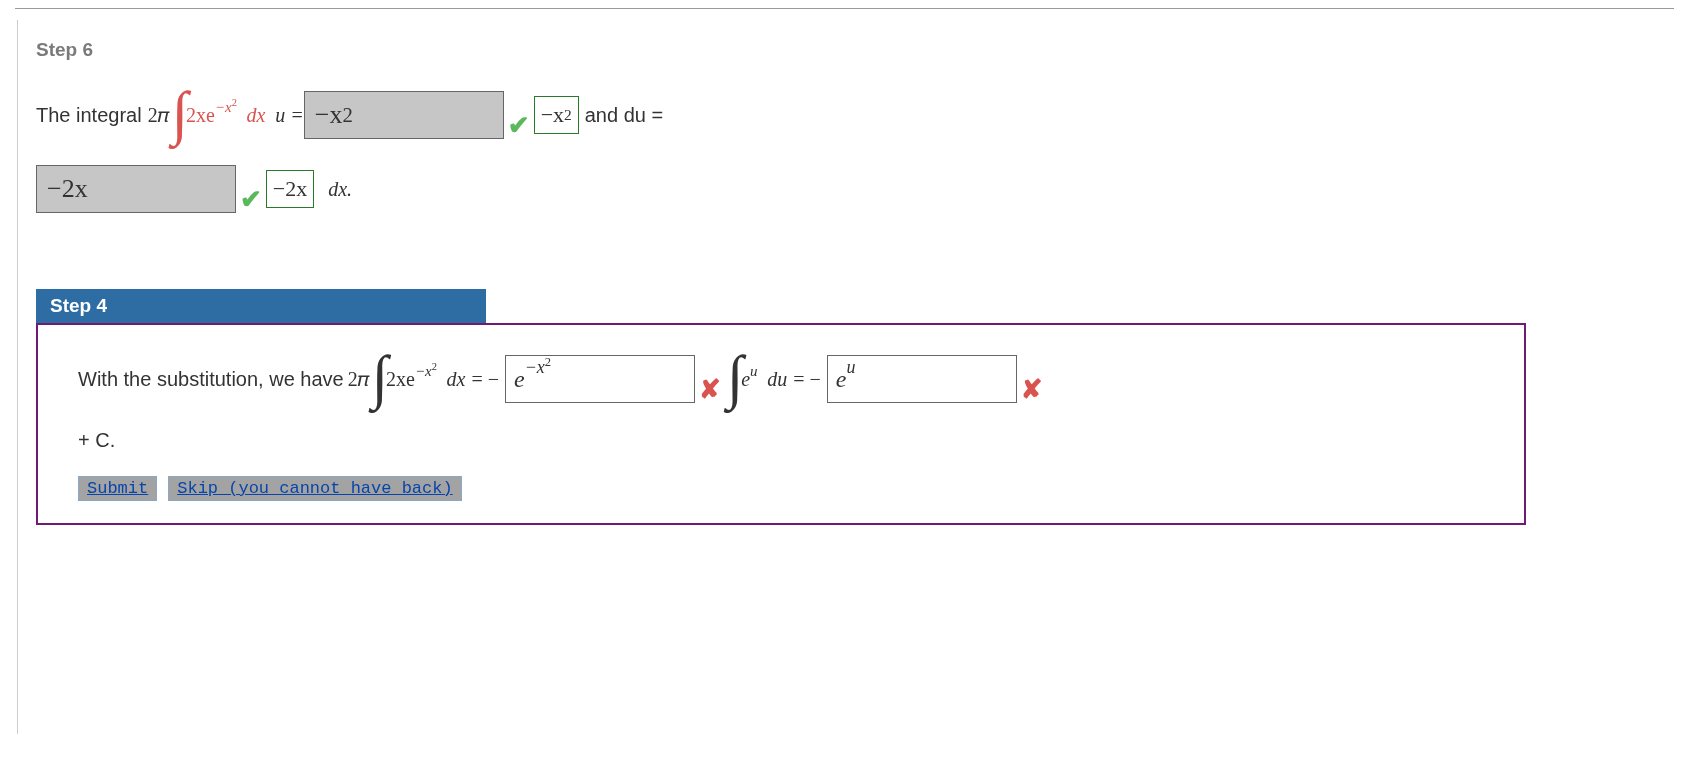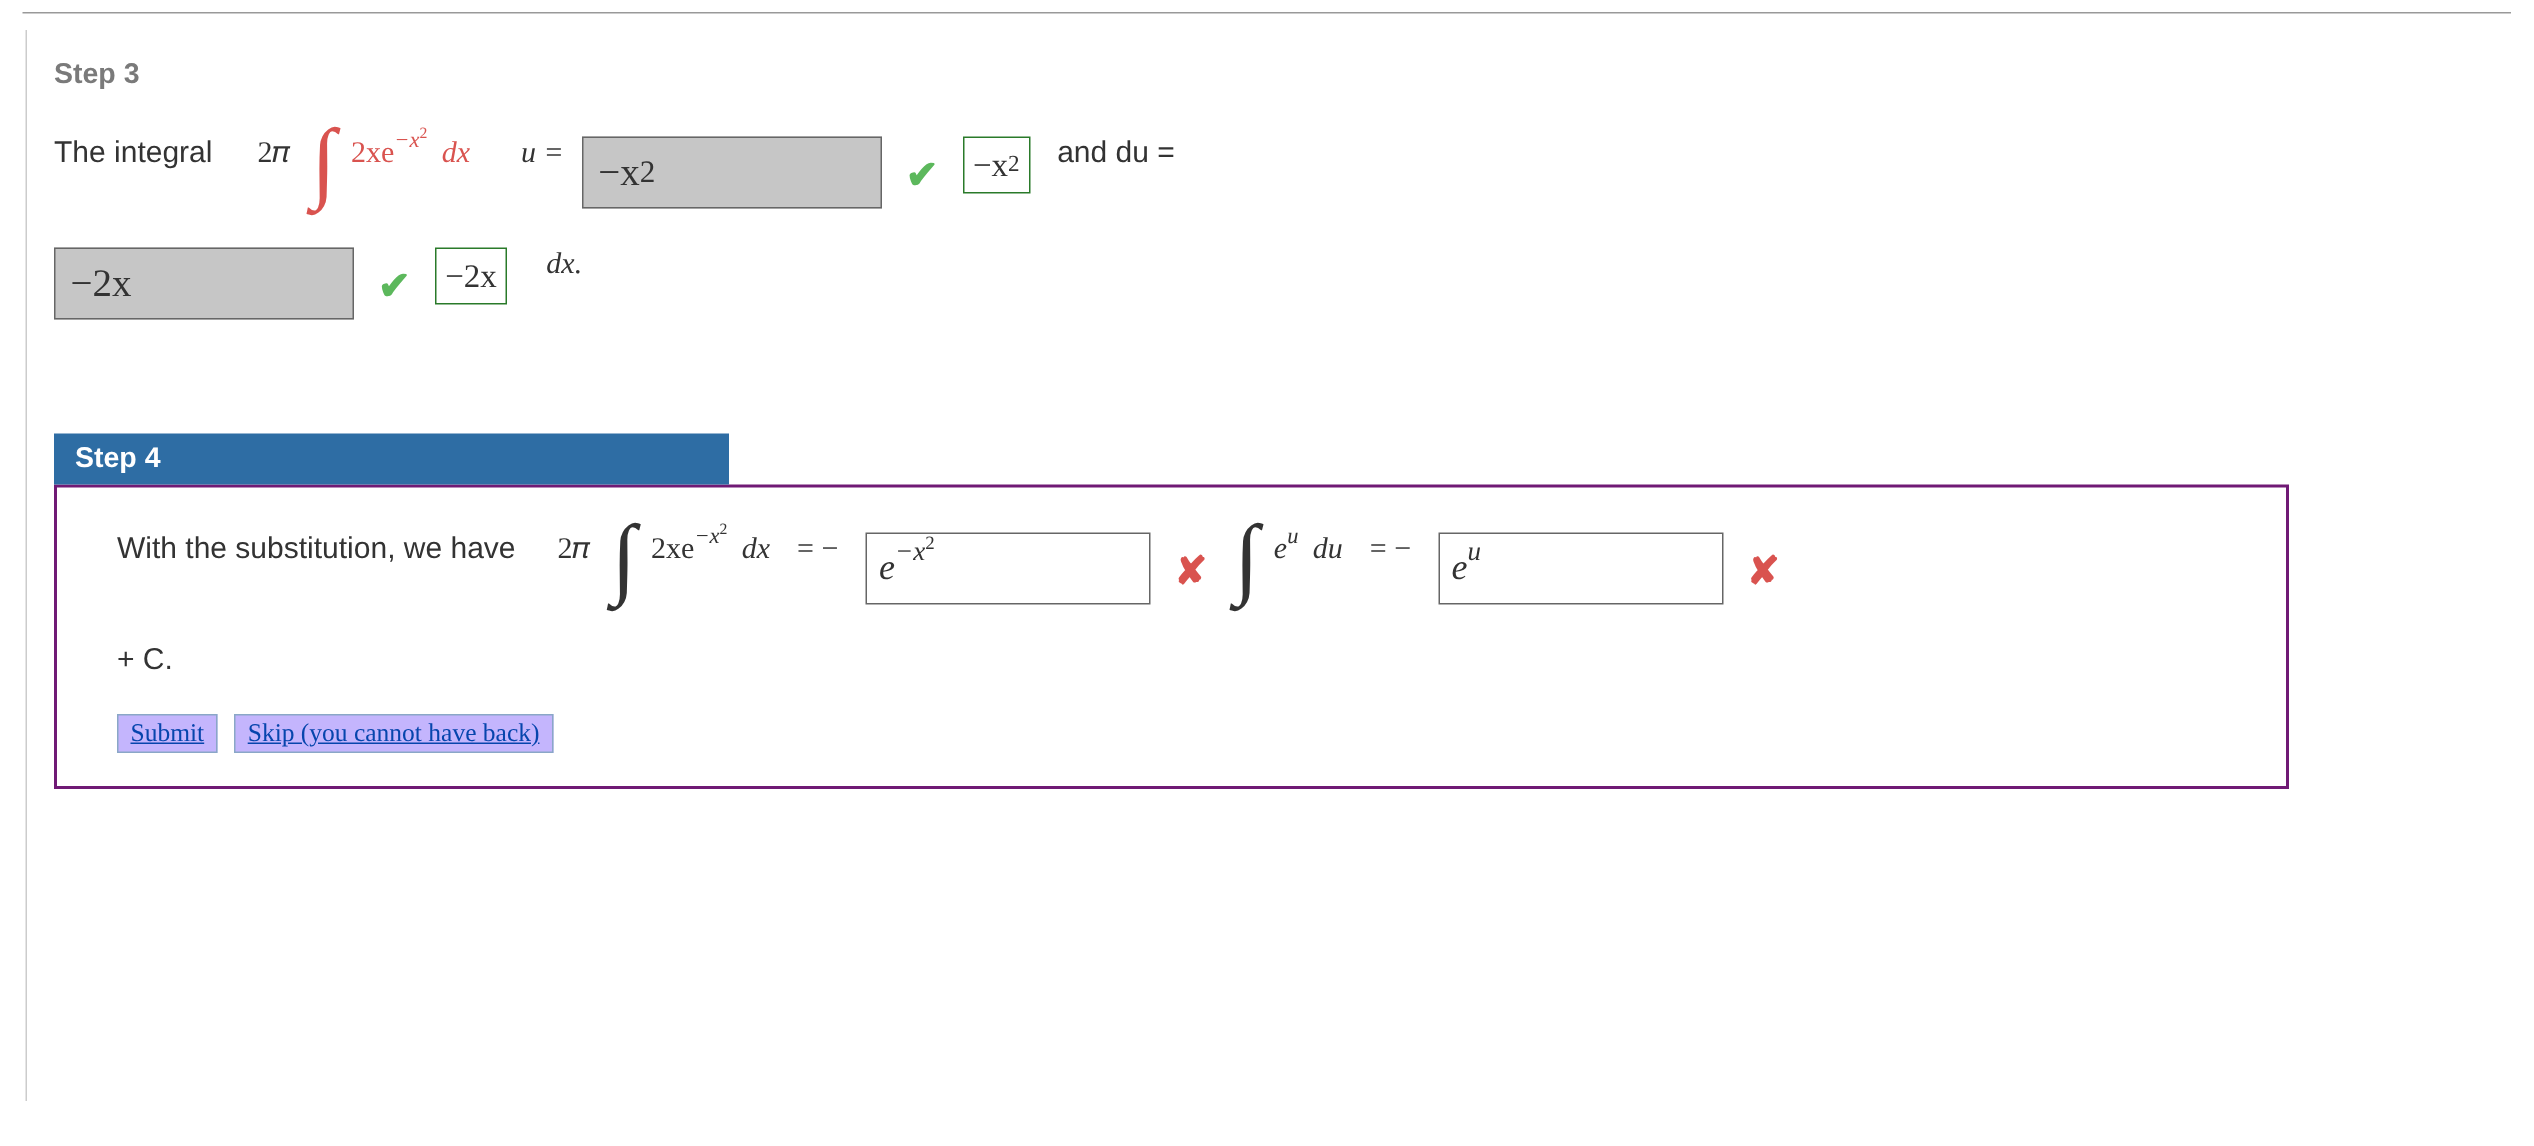--- a/index.html
+++ b/index.html
@@ -47,23 +47,23 @@
     font-size: 19px;
     padding: 6px 14px;
     width: 450px;
   }
   .step4-box {
     border: 2px solid #701a75;
     padding: 30px 24px 22px 40px;
   }
   .line {
     display: flex;
-    align-items: flex-start;
+    align-items: center;
     flex-wrap: wrap;
-    gap: 6px 12px;
+    gap: 6px 0;
     margin-bottom: 26px;
     font-size: 20px;
   }
   .m { font-family: 'Times New Roman', serif; font-style: italic; }
   .mn { font-family: 'Times New Roman', serif; font-style: normal; }
   .red { color: #d9534f; }
   .int {
     font-family: 'Times New Roman', serif;
     font-size: 60px;
     line-height: 0.6;
@@ -114,23 +114,23 @@
   .cross {
     color: #d9534f;
     font-size: 26px;
     font-weight: bold;
     margin: 0 4px;
     position: relative;
     top: 10px;
   }
   .btn {
     border: 1px solid #8aa7c7;
-    background: #c4b5fd;
+    background: #a3a3a3;
     color: #0645AD;
-    font-family: Liberation Serif, serif;
+    font-family: Liberation Mono, monospace;
     font-size: 17px;
     padding: 2px 8px;
     text-decoration: underline;
     cursor: pointer;
     margin-right: 6px;
   }
   .btn-row { margin-top: 24px; }
   .plusc { margin: 14px 0 8px 0; font-size: 20px; }
   .exp-sup {
     position: relative;
@@ -141,21 +141,21 @@
 </head>
 <body>
 
 <div class="outer">
   <div class="hr-top"></div>
   <div class="divider-col"></div>
 
   <div class="content">
 
     
-    <div class="step-hdr">Step 3</div>
+    <div class="step-hdr">Step 6</div>
 
     <div class="line">
       <span>The integral</span>
       <span style="width:6px"></span>
       <span class="mn">2𝜋</span>
       <span class="int red">∫</span>
       <span class="red">
         <span class="mn">2xe</span><span class="exp-sup mn"><span class="m">−x</span><span class="sup mn">2</span></span>
         <span class="m" style="margin-left:4px">dx</span>
       </span>

